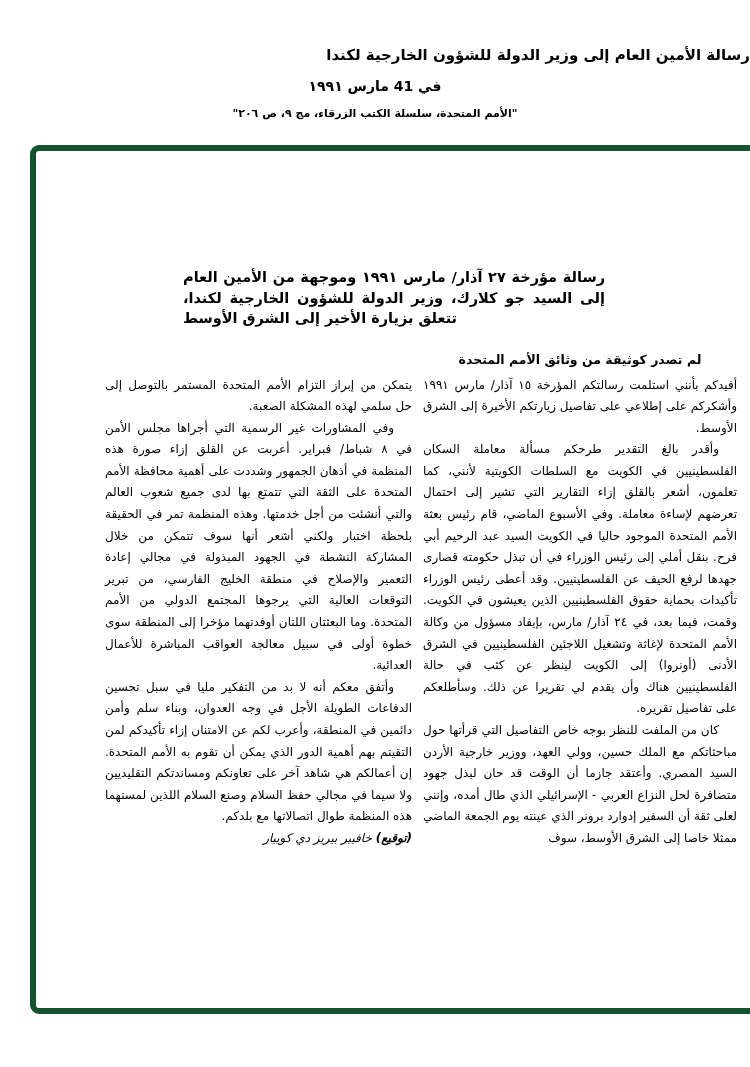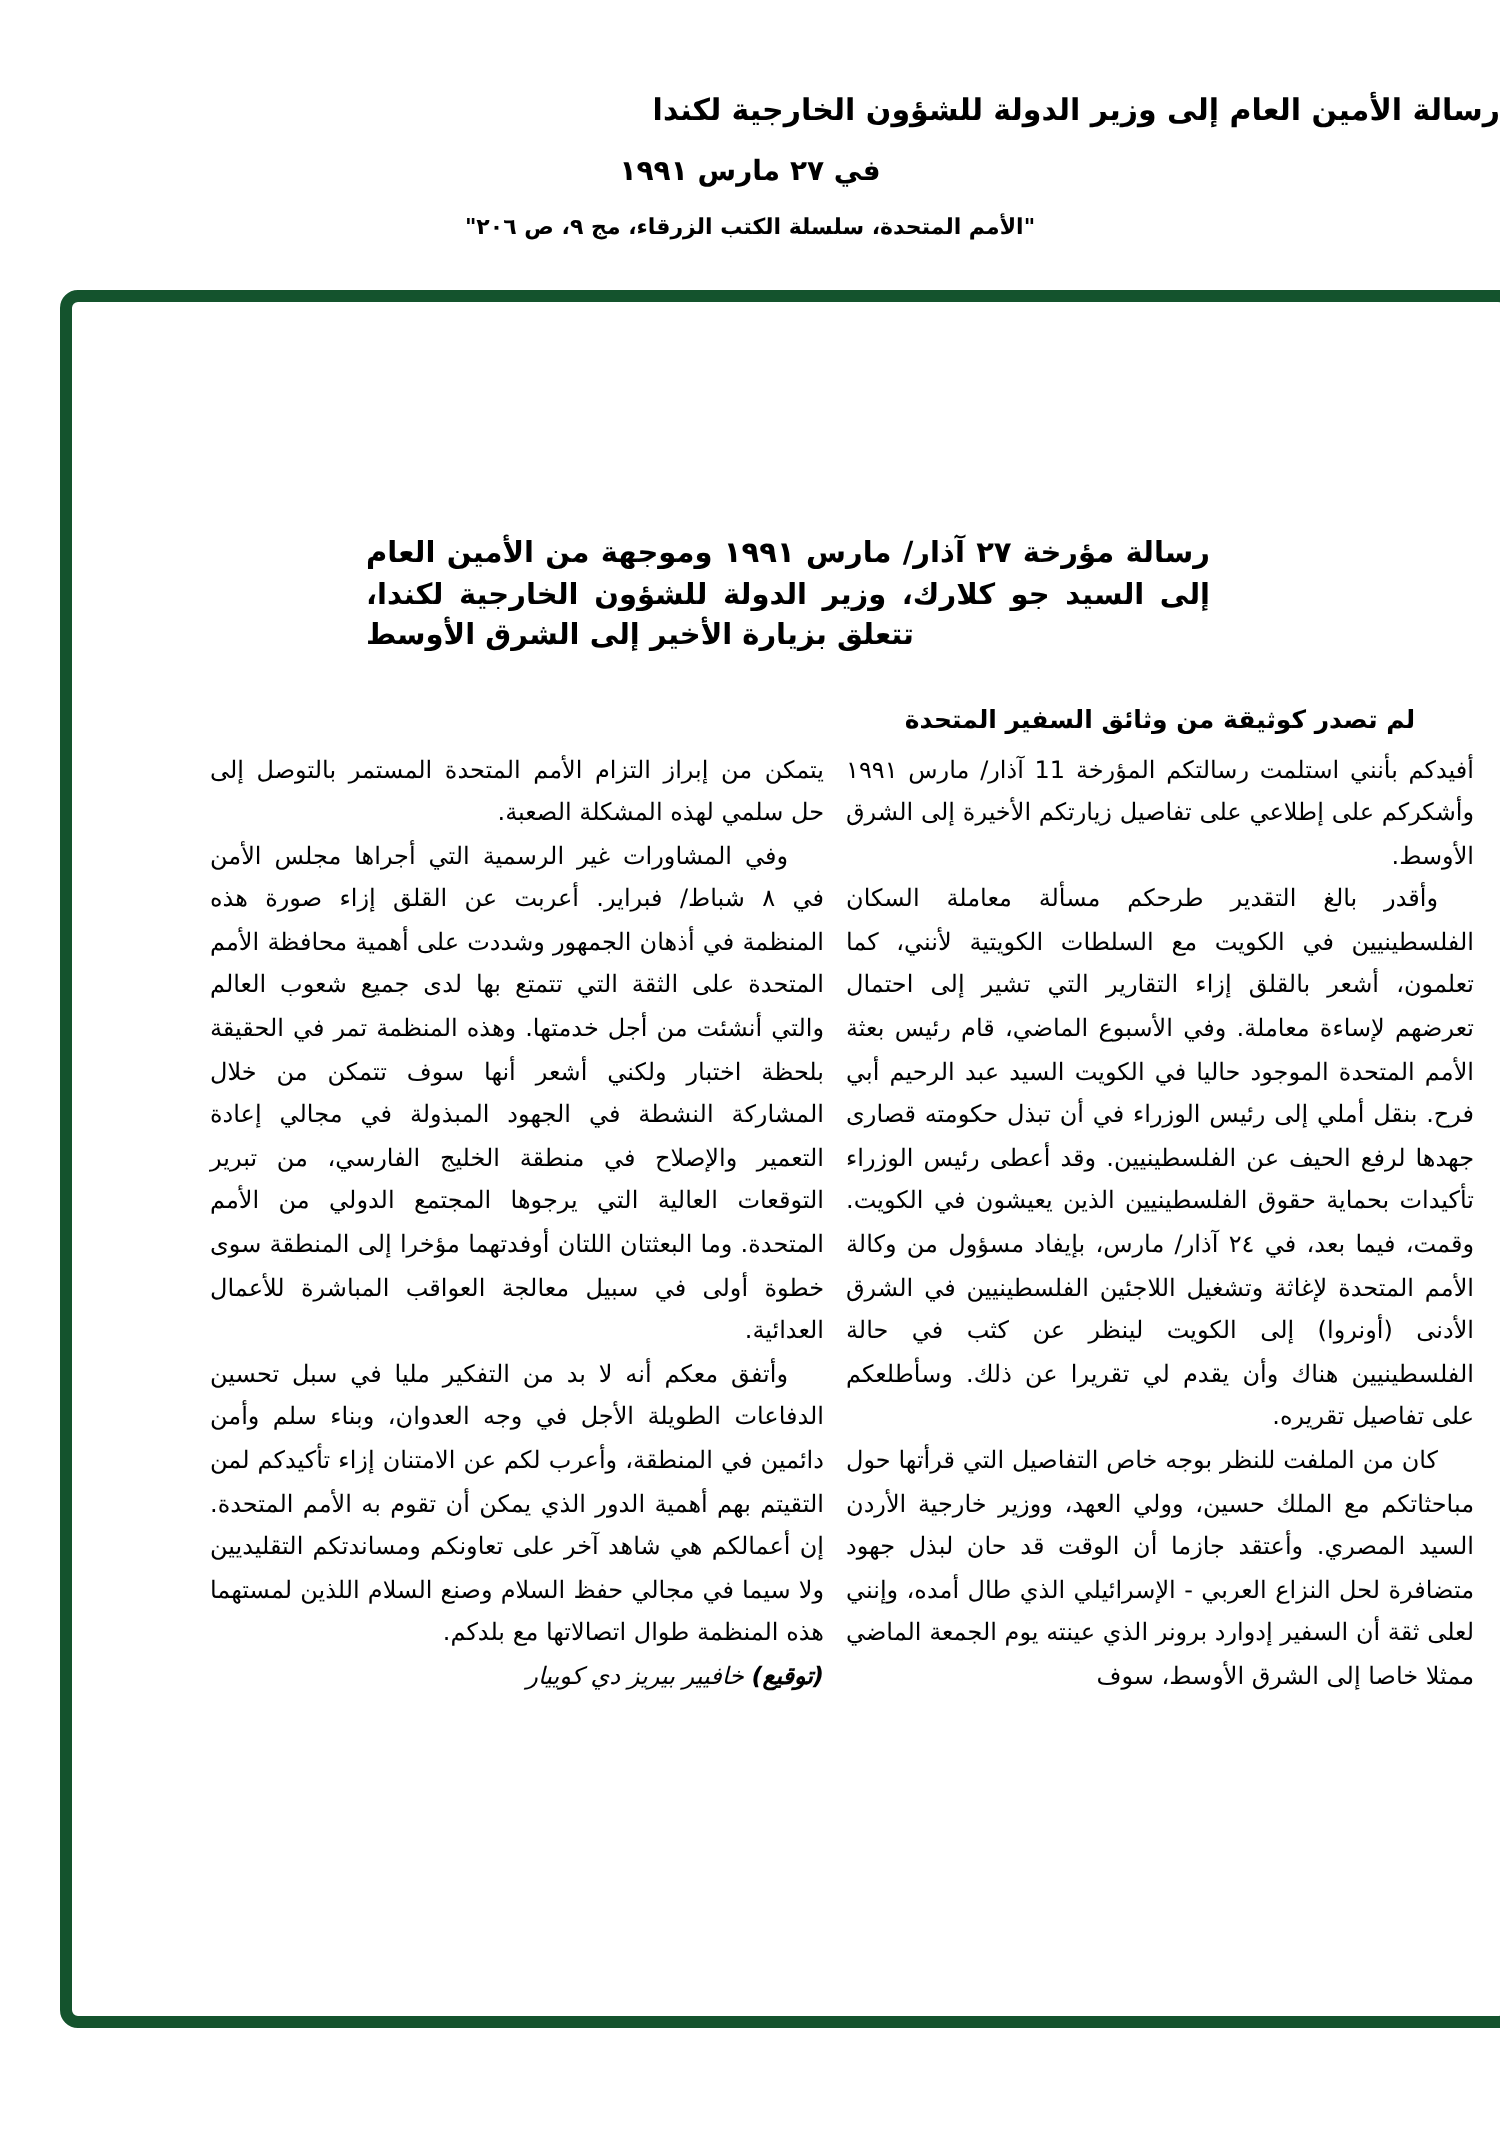--- a/index.html
+++ b/index.html
@@ -67,34 +67,34 @@
   .signature { text-align: right; font-style: italic; }
   .sig-label { font-weight: bold; }
 </style>
 </head>
 <body>
 
 <div class="page">
 
   <div class="doc-header">
     <div class="h1">رسالة الأمين العام إلى وزير الدولة للشؤون الخارجية لكندا</div>
-    <div class="h2">في ٢٧ مارس ١٩٩١</div>
+    <div class="h2">في 41 مارس ١٩٩١</div>
     <div class="h3">"الأمم المتحدة، سلسلة الكتب الزرقاء، مج ٩، ص ٢٠٦"</div>
   </div>
 
   <div class="letter-box">
 
     <div class="letter-title">رسالة مؤرخة ٢٧ آذار/ مارس ١٩٩١ وموجهة من الأمين العام إلى السيد جو كلارك، وزير الدولة للشؤون الخارجية لكندا، تتعلق بزيارة الأخير إلى الشرق الأوسط</div>
 
-    <div class="letter-note">لم تصدر كوثيقة من وثائق السفير المتحدة</div>
+    <div class="letter-note">لم تصدر كوثيقة من وثائق الأمم المتحدة</div>
 
     <div class="columns">
 
       <div class="col col-right">
-        <p>أفيدكم بأنني استلمت رسالتكم المؤرخة 11 آذار/ مارس ١٩٩١ وأشكركم على إطلاعي على تفاصيل زيارتكم الأخيرة إلى الشرق الأوسط.</p>
+        <p>أفيدكم بأنني استلمت رسالتكم المؤرخة ١٥ آذار/ مارس ١٩٩١ وأشكركم على إطلاعي على تفاصيل زيارتكم الأخيرة إلى الشرق الأوسط.</p>
         <p class="indent">وأقدر بالغ التقدير طرحكم مسألة معاملة السكان الفلسطينيين في الكويت مع السلطات الكويتية لأنني، كما تعلمون، أشعر بالقلق إزاء التقارير التي تشير إلى احتمال تعرضهم لإساءة معاملة. وفي الأسبوع الماضي، قام رئيس بعثة الأمم المتحدة الموجود حاليا في الكويت السيد عبد الرحيم أبي فرح. بنقل أملي إلى رئيس الوزراء في أن تبذل حكومته قصارى جهدها لرفع الحيف عن الفلسطينيين. وقد أعطى رئيس الوزراء تأكيدات بحماية حقوق الفلسطينيين الذين يعيشون في الكويت. وقمت، فيما بعد، في ٢٤ آذار/ مارس، بإيفاد مسؤول من وكالة الأمم المتحدة لإغاثة وتشغيل اللاجئين الفلسطينيين في الشرق الأدنى (أونروا) إلى الكويت لينظر عن كثب في حالة الفلسطينيين هناك وأن يقدم لي تقريرا عن ذلك. وسأطلعكم على تفاصيل تقريره.</p>
         <p class="indent">كان من الملفت للنظر بوجه خاص التفاصيل التي قرأتها حول مباحثاتكم مع الملك حسين، وولي العهد، ووزير خارجية الأردن السيد المصري. وأعتقد جازما أن الوقت قد حان لبذل جهود متضافرة لحل النزاع العربي - الإسرائيلي الذي طال أمده، وإنني لعلى ثقة أن السفير إدوارد برونر الذي عينته يوم الجمعة الماضي ممثلا خاصا إلى الشرق الأوسط، سوف</p>
       </div>
 
       <div class="col col-left">
         <p>يتمكن من إبراز التزام الأمم المتحدة المستمر بالتوصل إلى حل سلمي لهذه المشكلة الصعبة.</p>
         <p class="indent">وفي المشاورات غير الرسمية التي أجراها مجلس الأمن في ٨ شباط/ فبراير. أعربت عن القلق إزاء صورة هذه المنظمة في أذهان الجمهور وشددت على أهمية محافظة الأمم المتحدة على الثقة التي تتمتع بها لدى جميع شعوب العالم والتي أنشئت من أجل خدمتها. وهذه المنظمة تمر في الحقيقة بلحظة اختبار ولكني أشعر أنها سوف تتمكن من خلال المشاركة النشطة في الجهود المبذولة في مجالي إعادة التعمير والإصلاح في منطقة الخليج الفارسي، من تبرير التوقعات العالية التي يرجوها المجتمع الدولي من الأمم المتحدة. وما البعثتان اللتان أوفدتهما مؤخرا إلى المنطقة سوى خطوة أولى في سبيل معالجة العواقب المباشرة للأعمال العدائية.</p>
         <p class="indent">وأتفق معكم أنه لا بد من التفكير مليا في سبل تحسين الدفاعات الطويلة الأجل في وجه العدوان، وبناء سلم وأمن دائمين في المنطقة، وأعرب لكم عن الامتنان إزاء تأكيدكم لمن التقيتم بهم أهمية الدور الذي يمكن أن تقوم به الأمم المتحدة. إن أعمالكم هي شاهد آخر على تعاونكم ومساندتكم التقليديين ولا سيما في مجالي حفظ السلام وصنع السلام اللذين لمستهما هذه المنظمة طوال اتصالاتها مع بلدكم.</p>
         <p class="signature"><span class="sig-label">(توقيع)</span> <span>خافيير بيريز دي كوييار</span></p>
       </div>

